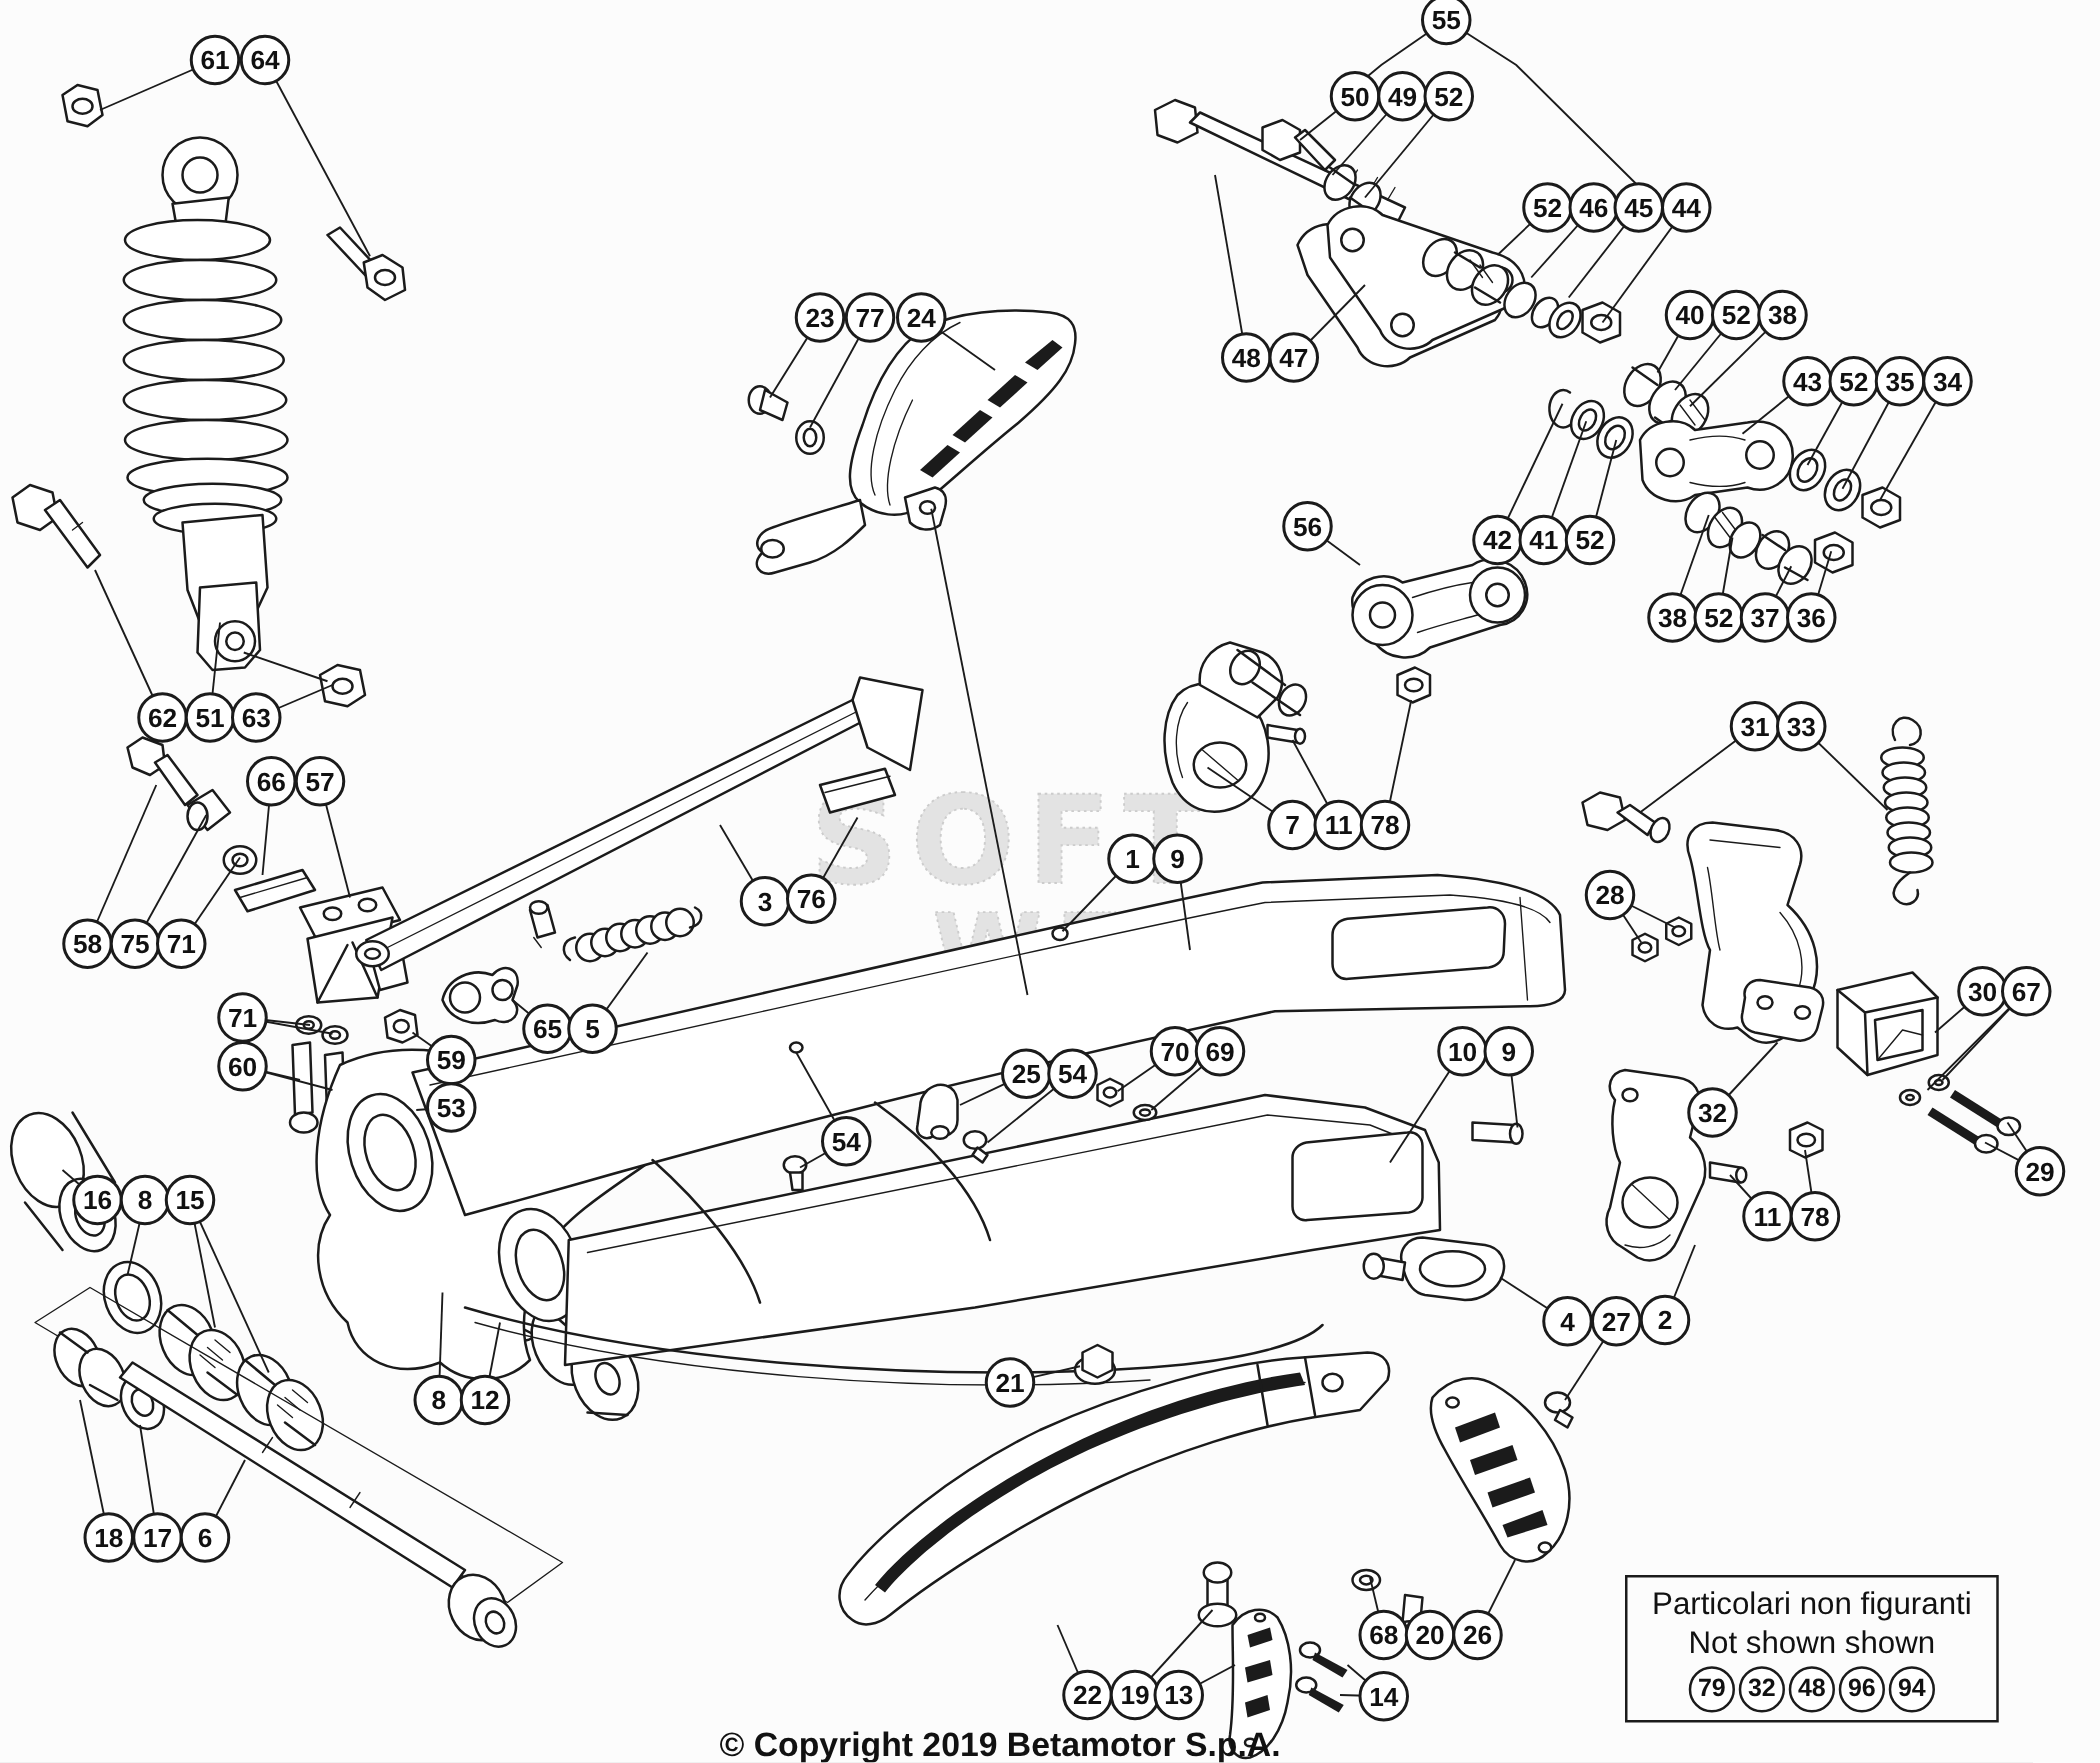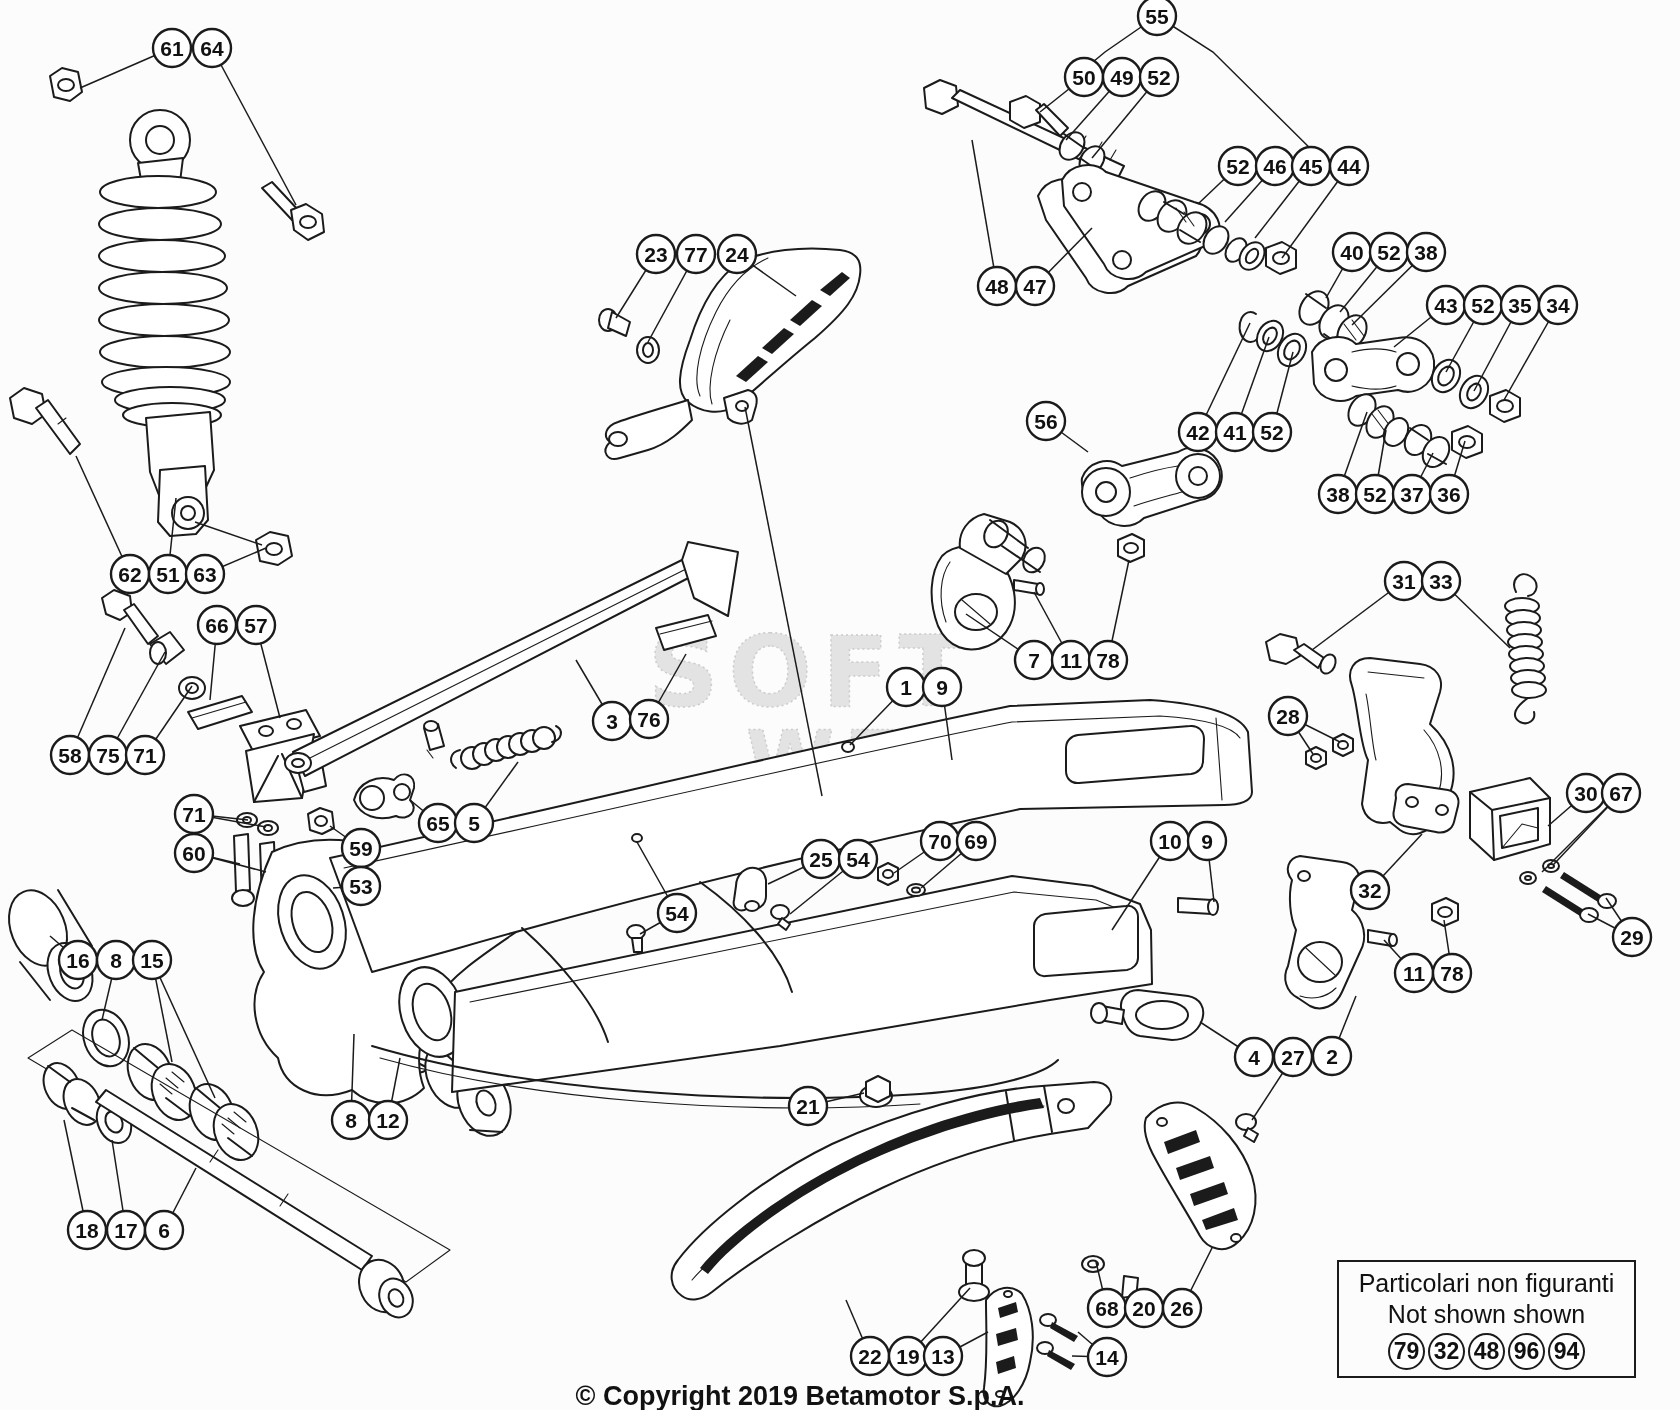--- a/index.html
+++ b/index.html
@@ -11,28 +11,28 @@
   .fw{fill:#ffffff;stroke:#1b1b1b;stroke-width:2;stroke-linecap:round;stroke-linejoin:round;}
   .fd{fill:#1b1b1b;stroke:none;}
   .thin{stroke-width:1.1;}
   .leader{fill:none;stroke:#1b1b1b;stroke-width:1.5;}
   .callout-circle{fill:#ffffff;stroke:#1b1b1b;stroke-width:2.4;}
   .callout-num{font-family:"Liberation Sans",sans-serif;font-size:21px;font-weight:700;
                fill:#111;text-anchor:middle;}
   .wm{font-family:"DejaVu Sans",sans-serif;font-weight:700;fill:#e3e3e3;stroke:#cccccc;
       stroke-width:1.5;stroke-dasharray:2 3;letter-spacing:10px;}
   
-  .nsbox{position:absolute;left:1337px;top:1260px;width:299px;height:118px;
+  .nsbox{position:absolute;left:1300px;top:1260px;width:299px;height:118px;
          border:2px solid #1b1b1b;box-sizing:border-box;text-align:center;
          display:flex;flex-direction:column;justify-content:center;gap:1px;background:#fcfcfc;}
   .nsbox .t{font-size:25px;font-weight:400;color:#111;line-height:30px;}
   .ns-circles{display:flex;justify-content:center;gap:3px;margin-top:3px;}
   .ns-circles span{display:inline-flex;align-items:center;justify-content:center;
          width:33px;height:33px;border:2px solid #1b1b1b;border-radius:50%;
-         font-size:23px;font-weight:700;color:#111;background:#fff;}
+         font-size:20px;font-weight:700;color:#111;background:#fff;}
   .copyright{position:absolute;left:540px;top:1381px;width:520px;text-align:center;
          font-size:27px;font-weight:700;color:#111;}
 </style>
 </head>
 <body>
 
 <div class="canvas">
 
 <svg width="1680" height="1410" viewBox="0 0 1680 1410">
 

